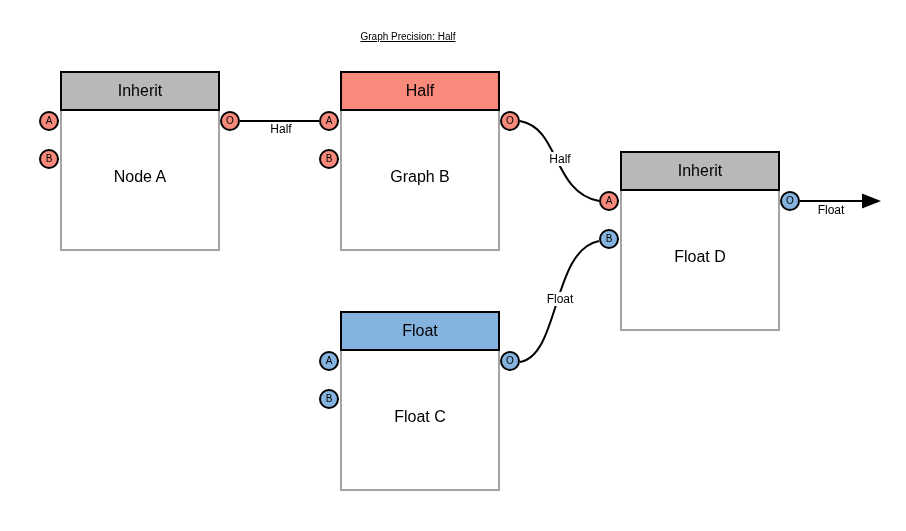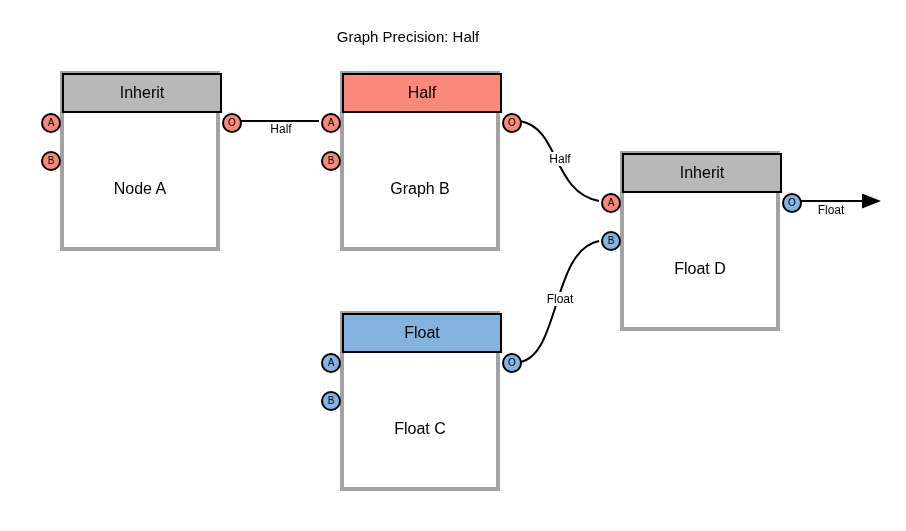--- a/index.html
+++ b/index.html
@@ -9,55 +9,56 @@
     height: 531px;
     background: #ffffff;
     font-family: "Liberation Sans", sans-serif;
     color: #000;
     overflow: hidden;
   }
   .diagram-title {
     position: absolute;
     left: 308px; top: 29px; width: 200px;
     text-align: center;
-    font-size: 15px;
+    font-size: 10px;
     line-height: 16px;
+    text-decoration: underline;
   }
   svg.edges {
     position: absolute;
     left: 0; top: 0;
     z-index: 1;
   }
   svg.edges path, svg.edges line {
     stroke: #000000;
     stroke-width: 2;
     fill: none;
   }
   svg.edges polygon { fill: #000000; stroke: none; }
   .node {
     position: absolute;
     width: 160px; height: 180px;
     background: #ffffff;
-    border: 4px solid #a3a3a3;
+    border: 2px solid #a3a3a3;
     box-sizing: border-box;
     z-index: 2;
   }
   .node-header {
     position: absolute;
     left: -2px; top: -2px;
     width: 160px; height: 40px;
     border: 2px solid #000;
     box-sizing: border-box;
     text-align: center;
     line-height: 36px;
     font-size: 16px;
   }
   .node-label {
     position: absolute;
-    left: 0; right: 0; top: 104px;
+    left: 0; right: 0; top: 94px;
     height: 20px;
     line-height: 20px;
     text-align: center;
     font-size: 16px;
   }
   .port {
     position: absolute;
     width: 16px; height: 16px;
     border: 2px solid #000;
     border-radius: 50%;

